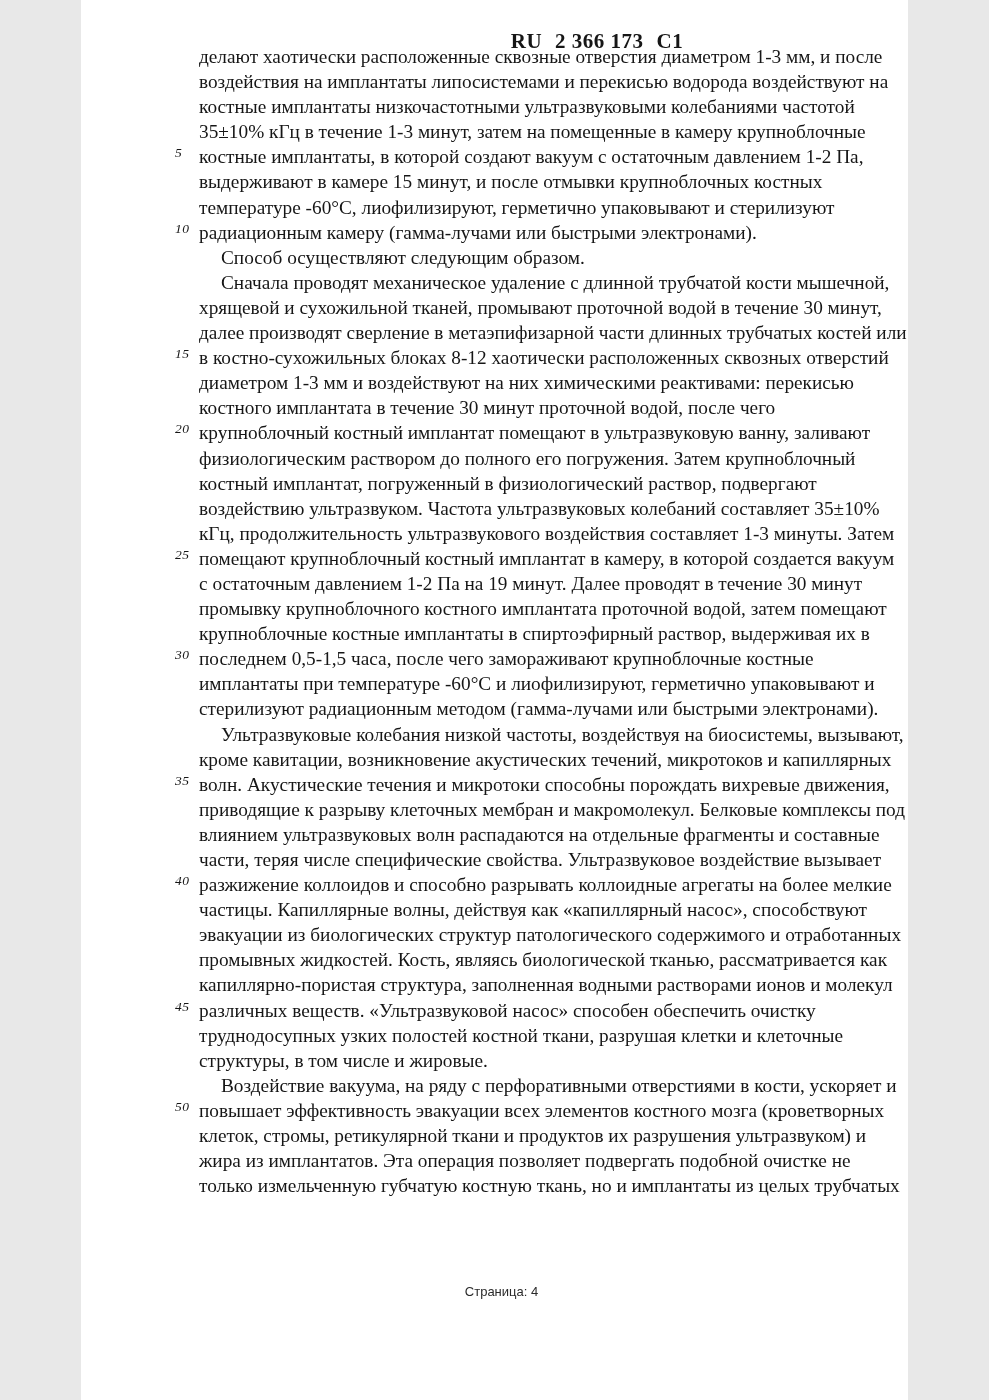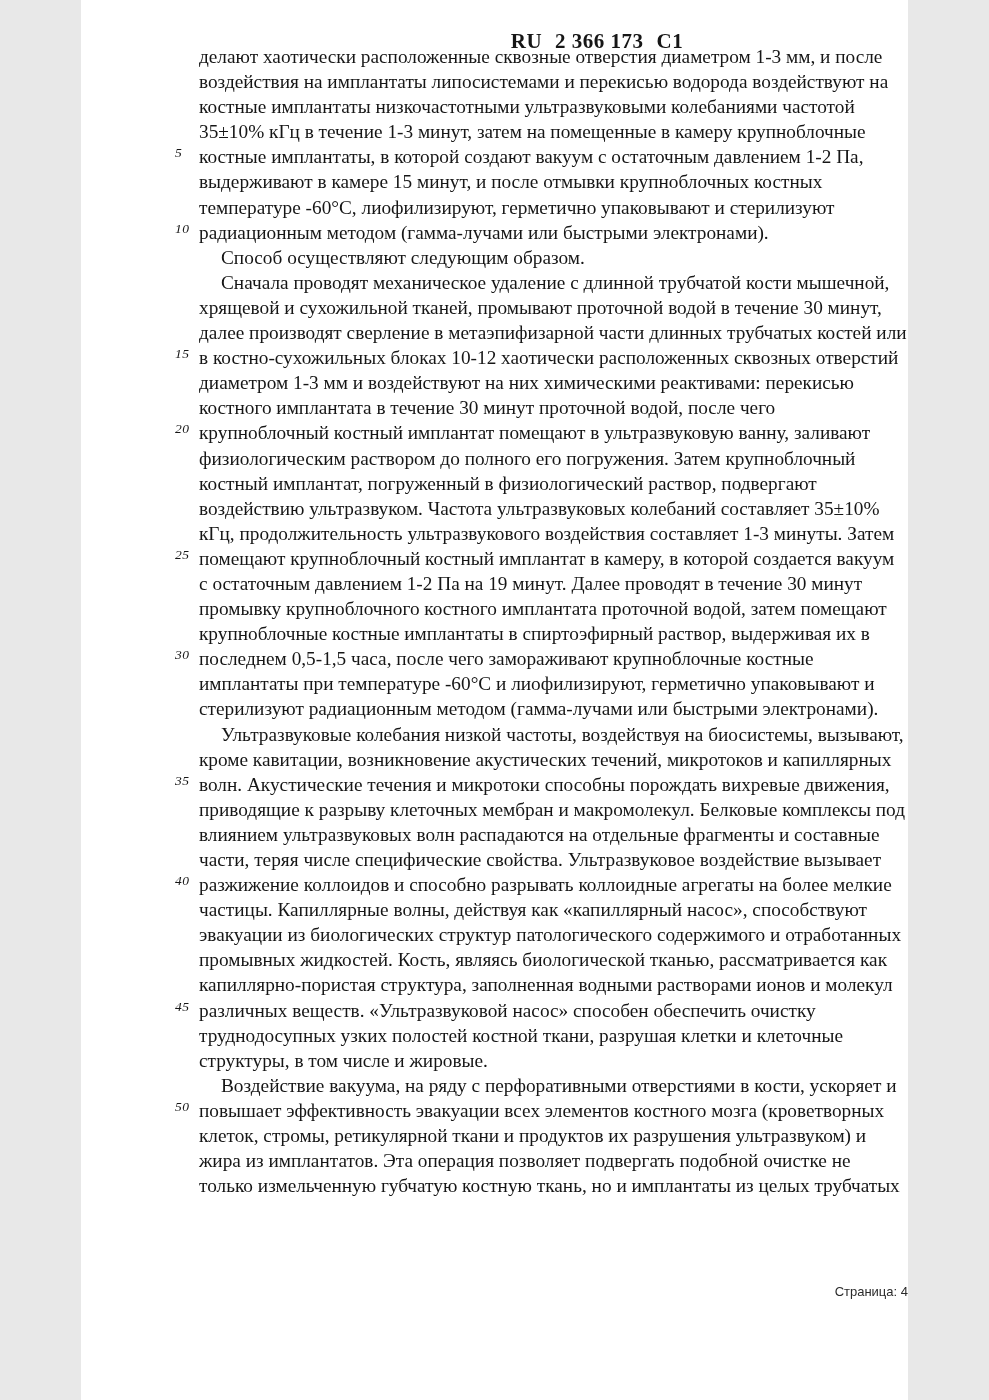--- a/index.html
+++ b/index.html
@@ -46,49 +46,50 @@
     font-style: italic;
     font-size: 13.5px;
     letter-spacing: 0.5px;
   }
   .ltext.indent { margin-left: 22px; }
   .footer {
     position: absolute;
     top: 1284px;
     left: 0;
     width: 100%;
-    text-align: right;
+    text-align: center;
     font-family: "Liberation Sans", "DejaVu Sans", sans-serif;
     font-size: 13px;
     color: #2a2a2a;
+    padding-left: 7px;
   }
 </style>
 </head>
 <body>
 
 <div class="page">
 
   <div class="header">
     <span>RU</span><span class="pubnum">2 366 173</span><span>C1</span>
   </div>
 
   <div class="textbody">
       <div class="line"><span class="ltext">делают хаотически расположенные сквозные отверстия диаметром 1-3 мм, и после</span></div>
       <div class="line"><span class="ltext">воздействия на имплантаты липосистемами и перекисью водорода воздействуют на</span></div>
       <div class="line"><span class="ltext">костные имплантаты низкочастотными ультразвуковыми колебаниями частотой</span></div>
       <div class="line"><span class="ltext">35±10% кГц в течение 1-3 минут, затем на помещенные в камеру крупноблочные</span></div>
       <div class="line"><span class="lnum">5</span><span class="ltext">костные имплантаты, в которой создают вакуум с остаточным давлением 1-2 Па,</span></div>
       <div class="line"><span class="ltext">выдерживают в камере 15 минут, и после отмывки крупноблочных костных</span></div>
       <div class="line"><span class="ltext">температуре -60°С, лиофилизируют, герметично упаковывают и стерилизуют</span></div>
-      <div class="line"><span class="lnum">10</span><span class="ltext">радиационным методом (гамма-лучами или быстрыми электронами).</span></div>
+      <div class="line"><span class="lnum">10</span><span class="ltext">радиационным камеру (гамма-лучами или быстрыми электронами).</span></div>
       <div class="line"><span class="ltext indent">Способ осуществляют следующим образом.</span></div>
       <div class="line"><span class="ltext indent">Сначала проводят механическое удаление с длинной трубчатой кости мышечной,</span></div>
       <div class="line"><span class="ltext">хрящевой и сухожильной тканей, промывают проточной водой в течение 30 минут,</span></div>
       <div class="line"><span class="ltext">далее производят сверление в метаэпифизарной части длинных трубчатых костей или</span></div>
-      <div class="line"><span class="lnum">15</span><span class="ltext">в костно-сухожильных блоках 10-12 хаотически расположенных сквозных отверстий</span></div>
+      <div class="line"><span class="lnum">15</span><span class="ltext">в костно-сухожильных блоках 8-12 хаотически расположенных сквозных отверстий</span></div>
       <div class="line"><span class="ltext">диаметром 1-3 мм и воздействуют на них химическими реактивами: перекисью</span></div>
       <div class="line"><span class="ltext">костного имплантата в течение 30 минут проточной водой, после чего</span></div>
       <div class="line"><span class="lnum">20</span><span class="ltext">крупноблочный костный имплантат помещают в ультразвуковую ванну, заливают</span></div>
       <div class="line"><span class="ltext">физиологическим раствором до полного его погружения. Затем крупноблочный</span></div>
       <div class="line"><span class="ltext">костный имплантат, погруженный в физиологический раствор, подвергают</span></div>
       <div class="line"><span class="ltext">воздействию ультразвуком. Частота ультразвуковых колебаний составляет 35±10%</span></div>
       <div class="line"><span class="ltext">кГц, продолжительность ультразвукового воздействия составляет 1-3 минуты. Затем</span></div>
       <div class="line"><span class="lnum">25</span><span class="ltext">помещают крупноблочный костный имплантат в камеру, в которой создается вакуум</span></div>
       <div class="line"><span class="ltext">с остаточным давлением 1-2 Па на 19 минут. Далее проводят в течение 30 минут</span></div>
       <div class="line"><span class="ltext">промывку крупноблочного костного имплантата проточной водой, затем помещают</span></div>

